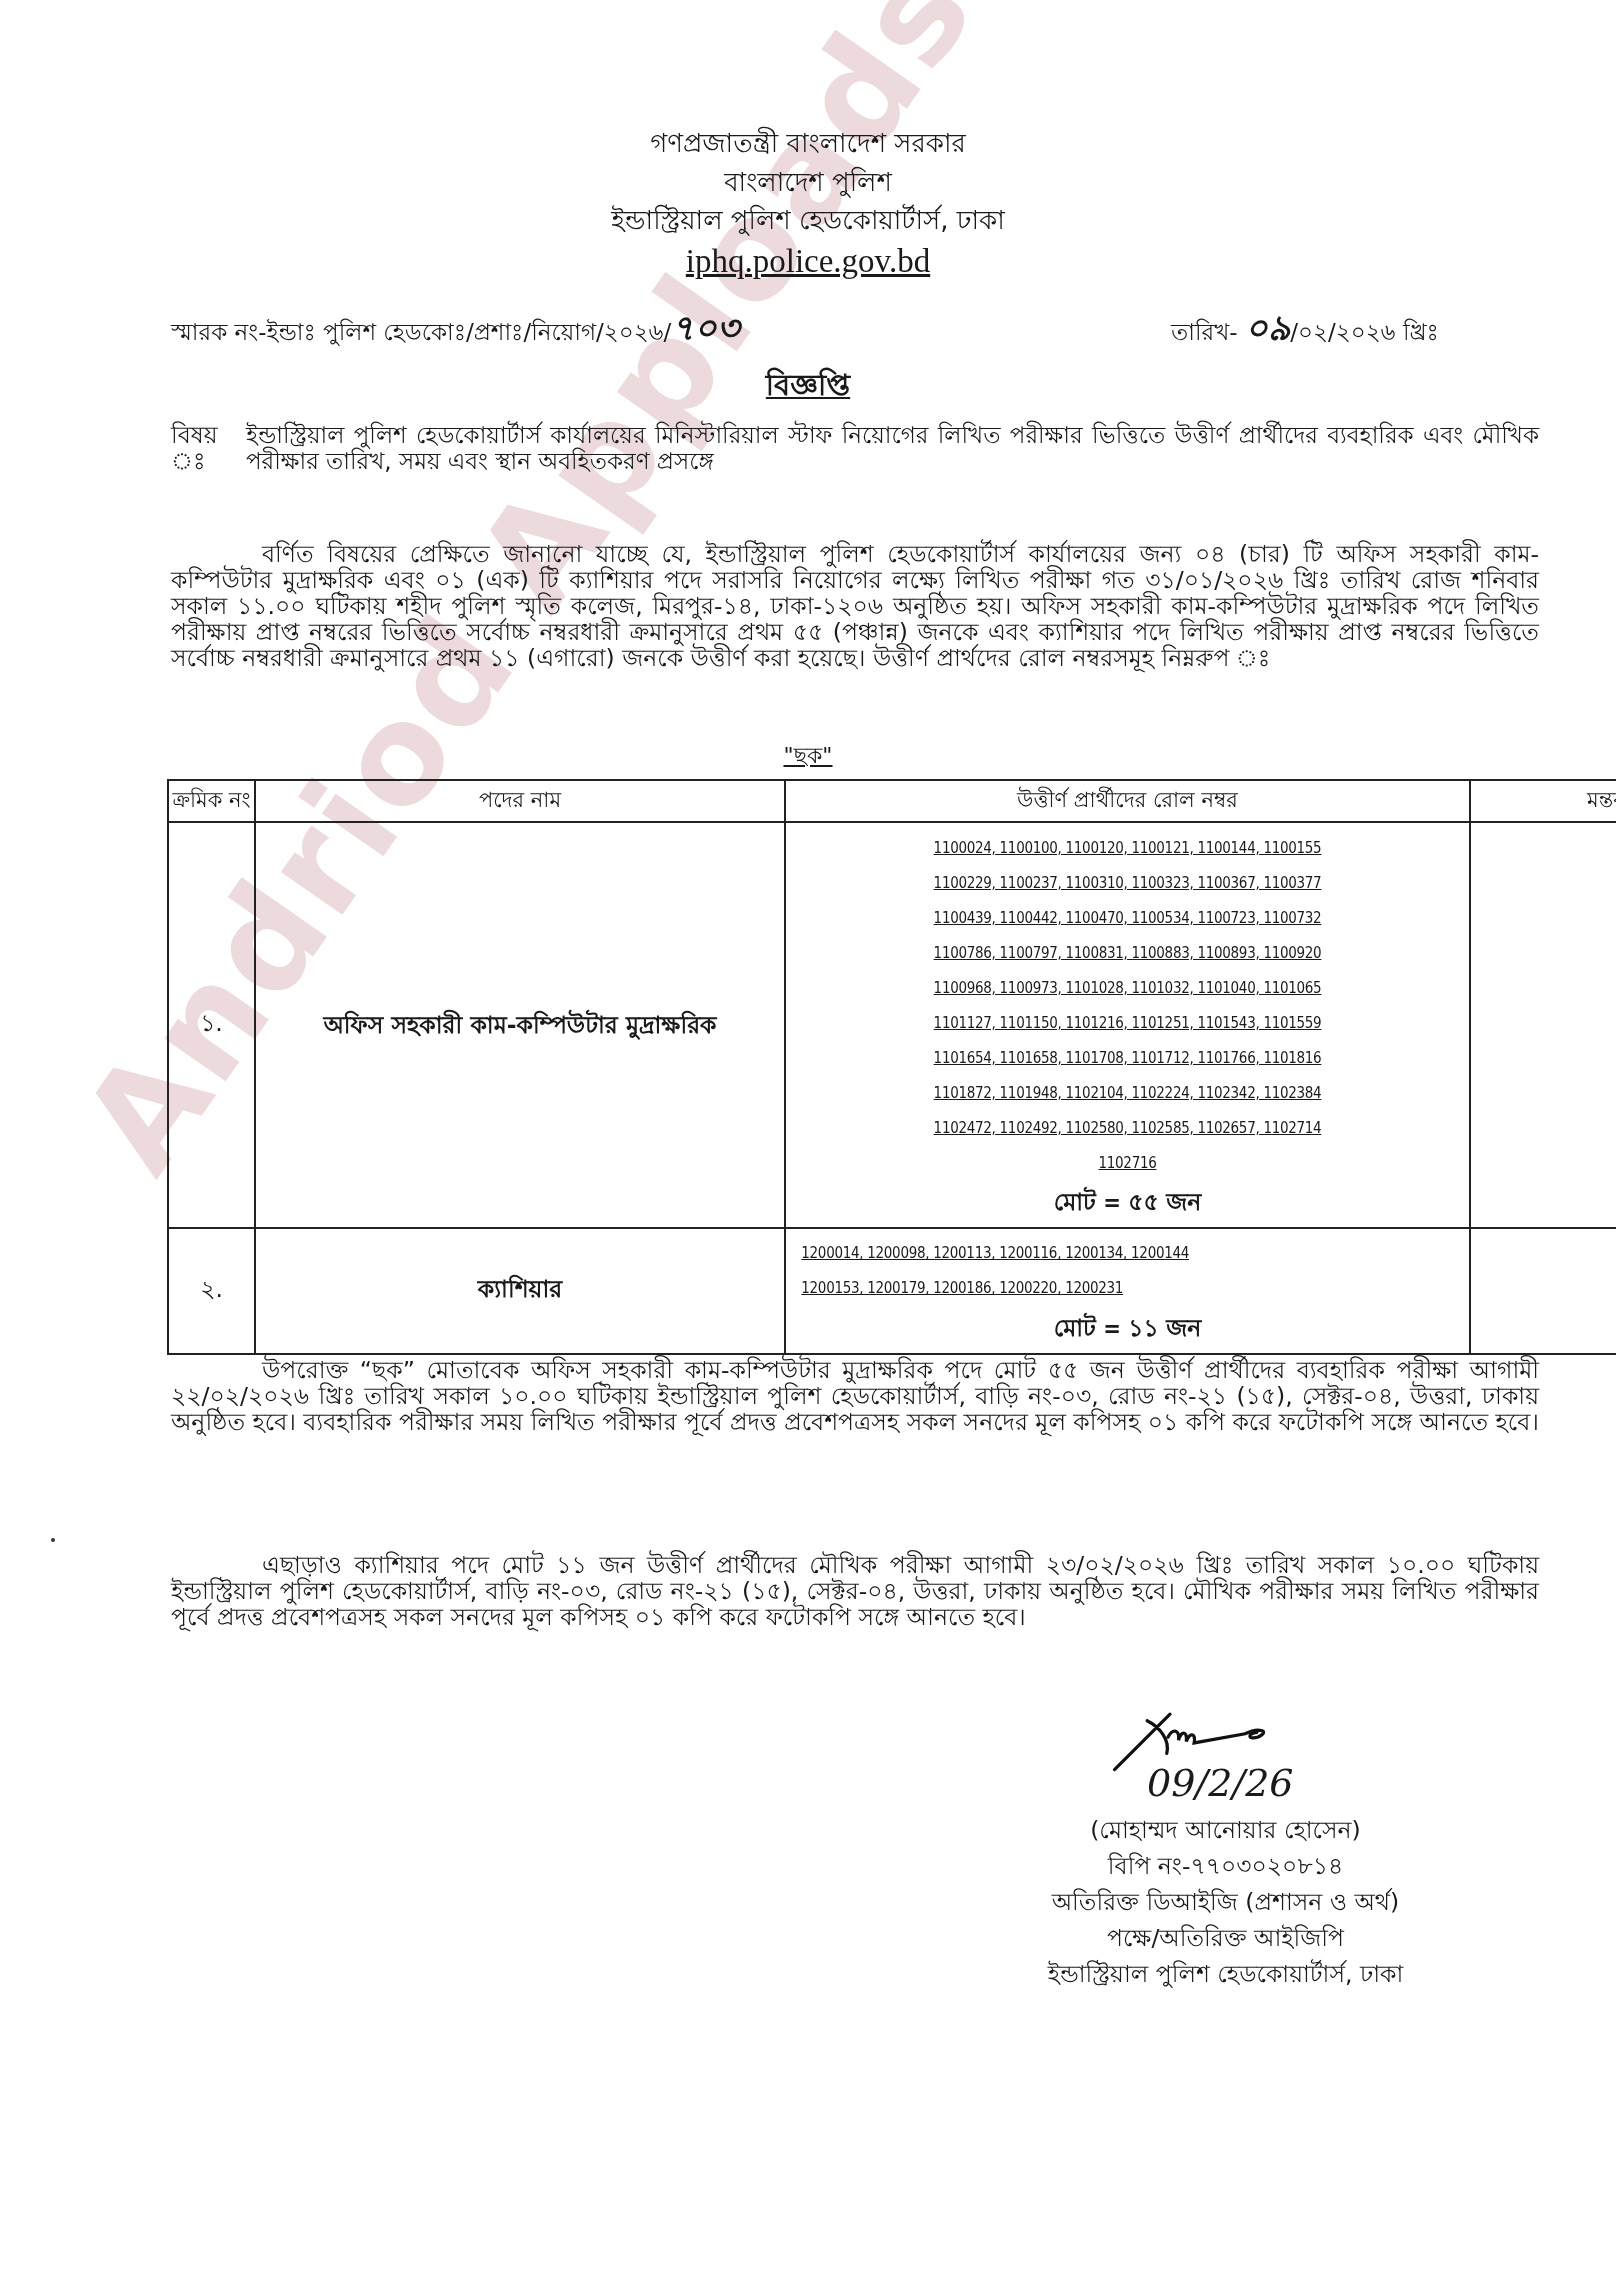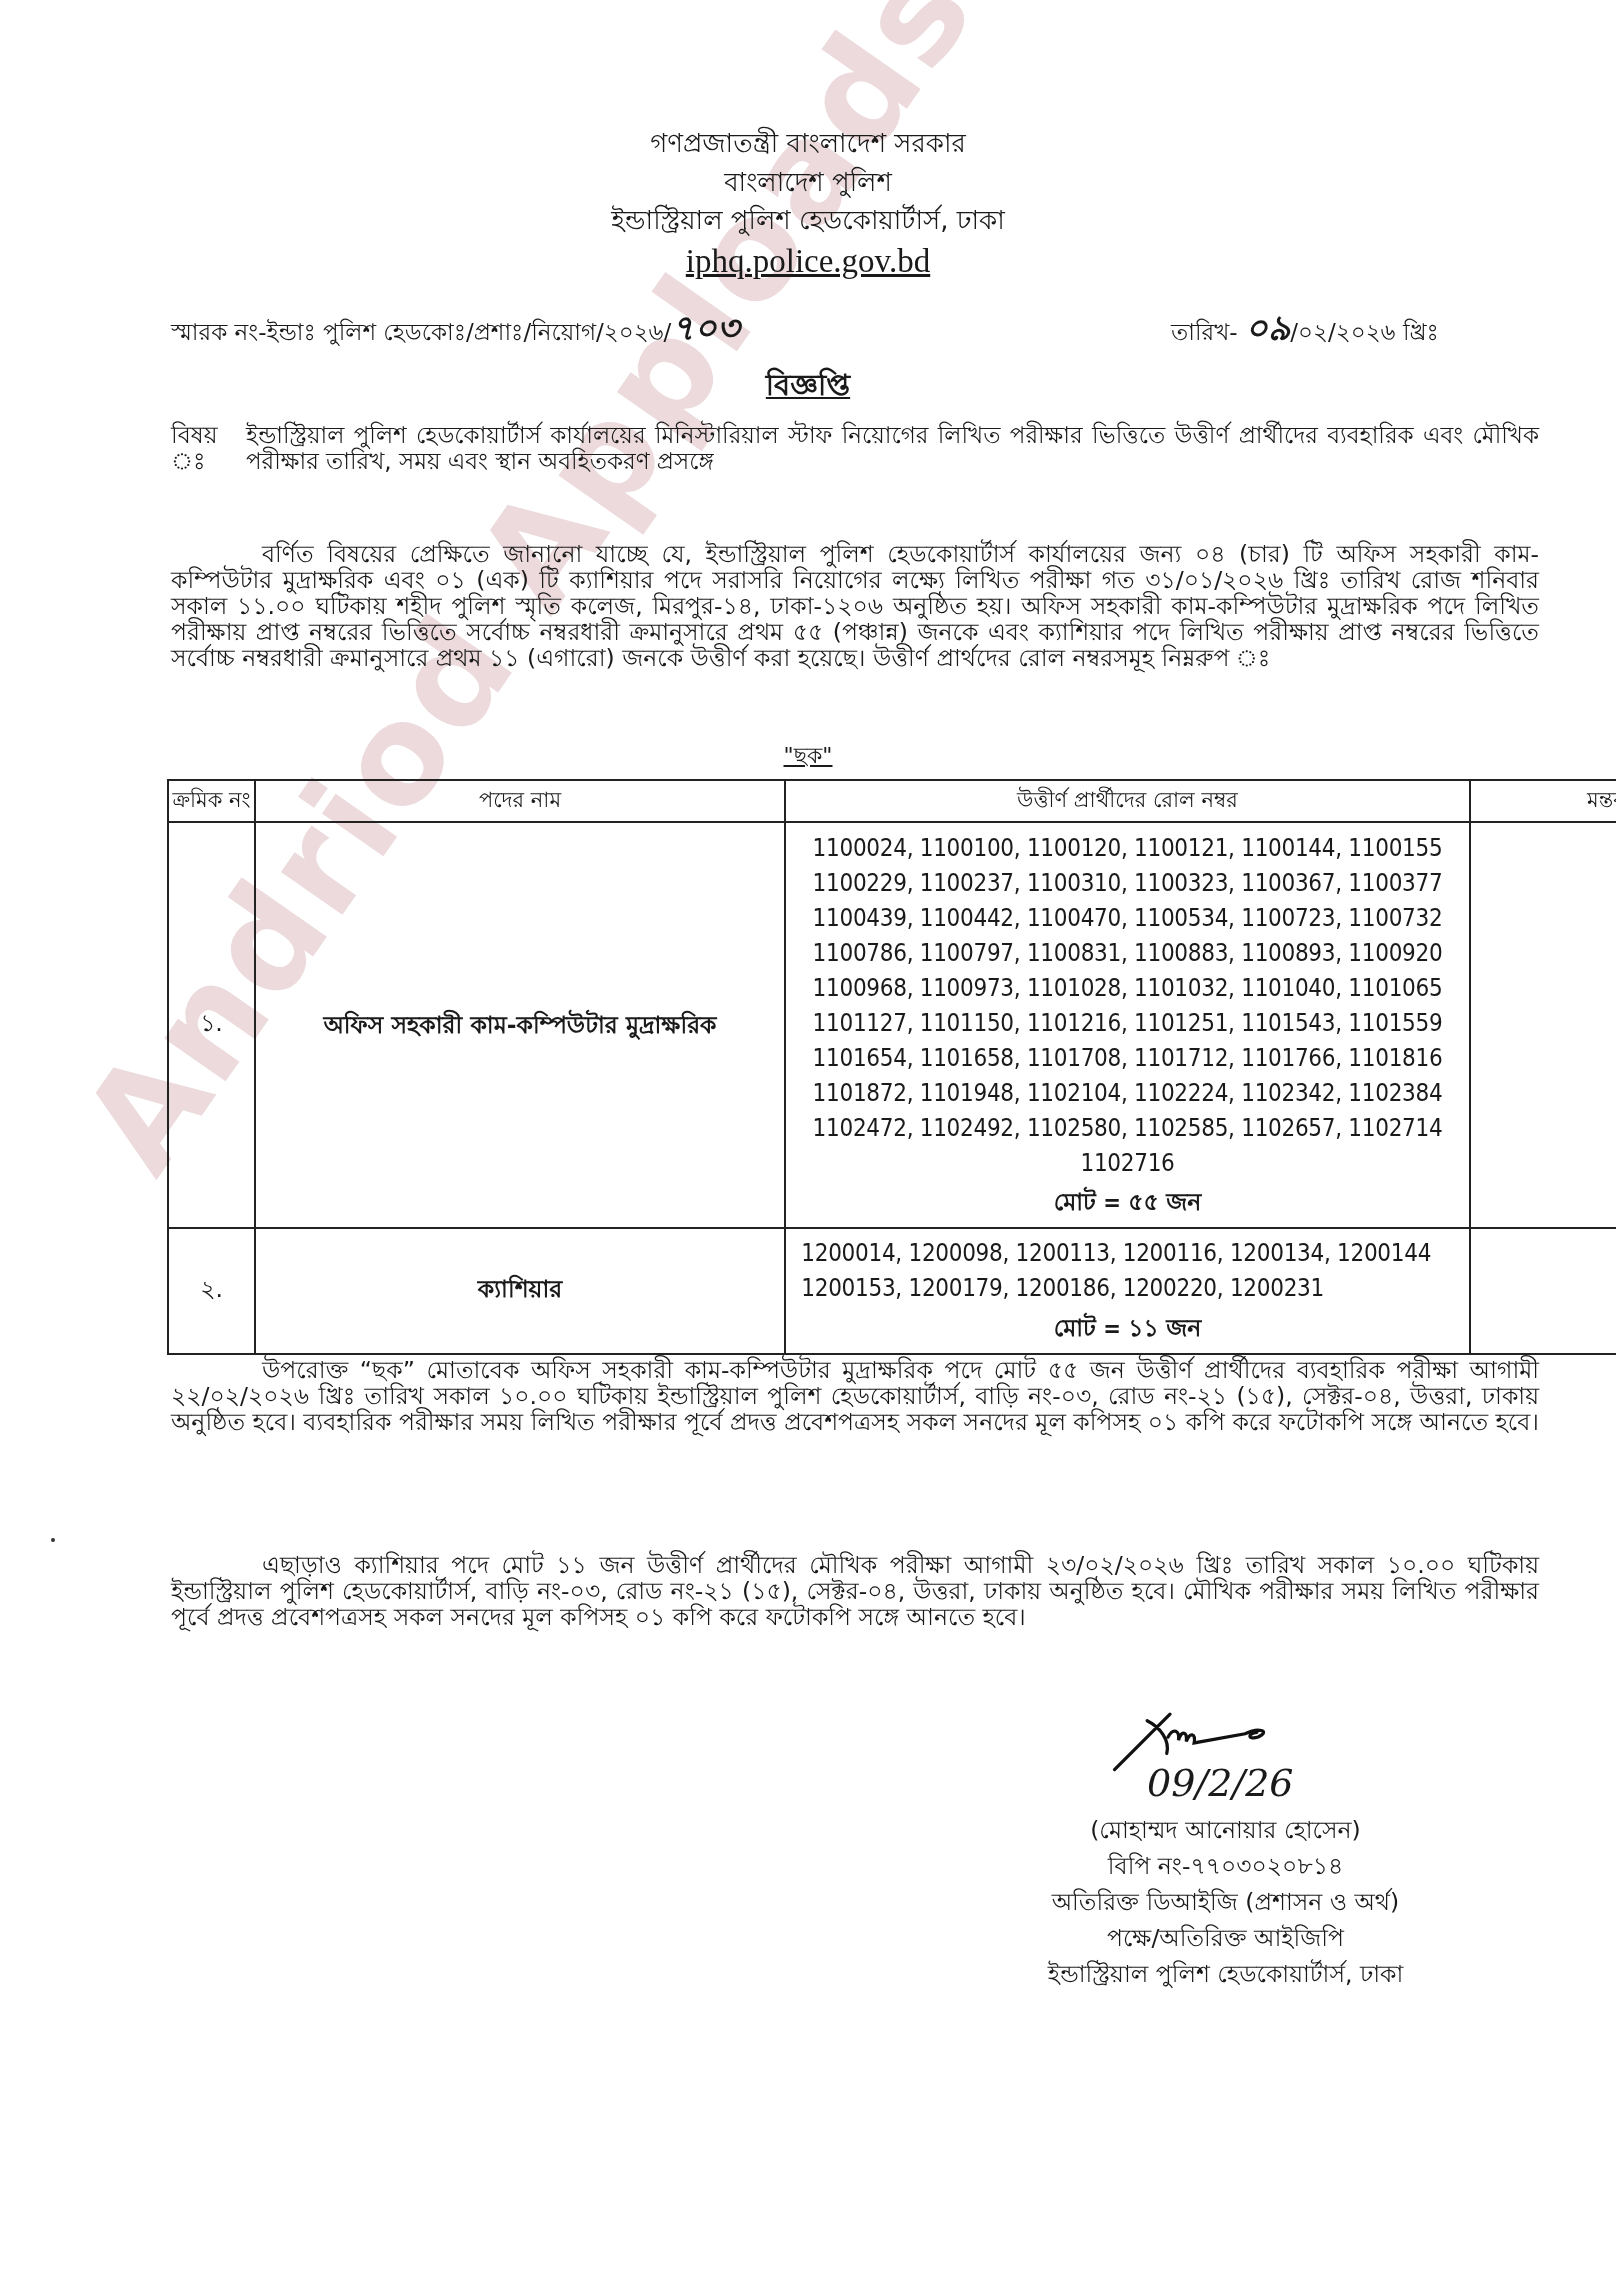--- a/index.html
+++ b/index.html
@@ -15,21 +15,21 @@
   .para { font-size: 23.5px; line-height: 26px; text-align: justify; }
   .indent { text-indent: 91px; }
   table.results { position: absolute; left: 167px; top: 779px; width: 1582px;
                   border-collapse: collapse; font-size: 22px; }
   table.results td, table.results th { border: 2px solid #222; vertical-align: middle; }
   table.results th { font-weight: normal; height: 38px; font-size: 21px; }
   .c1 { width: 83px; text-align: center; }
   .c2 { width: 450px; text-align: center; font-weight: bold; }
   .c3 { width: 681px; text-align: center; font-family: "DejaVu Sans Condensed", "DejaVu Sans", sans-serif; }
   .c4 { text-align: center; }
-  .rolls { font-size: 24px; line-height: 35px; padding: 6.5px 5.2px 2.6px 5.2px; letter-spacing: -0.3px; }
+  .rolls { font-size: 15px; line-height: 35px; padding: 6.5px 5.2px 2.6px 5.2px; letter-spacing: -0.3px; text-decoration: underline; }
   .rolls .line { white-space: nowrap; }
   .total { font-weight: bold; font-size: 23.5px; line-height: 39px; padding-bottom: 3.9px; }
   .sign-block { left: 1017px; width: 417px; text-align: center; font-size: 23.5px; line-height: 36px; }
   .watermark { left: 52px; top: 1108px; font-family: "DejaVu Sans", sans-serif; font-weight: bold;
                font-size: 137px; color: rgba(200,150,155,0.35); transform: rotate(-55deg);
                transform-origin: left top; white-space: nowrap; pointer-events: none; letter-spacing: 3.9px; }
   .dot { width: 3.9px; height: 3.9px; background: #333; border-radius: 50%; }
 </style>
 </head>
 <body>

